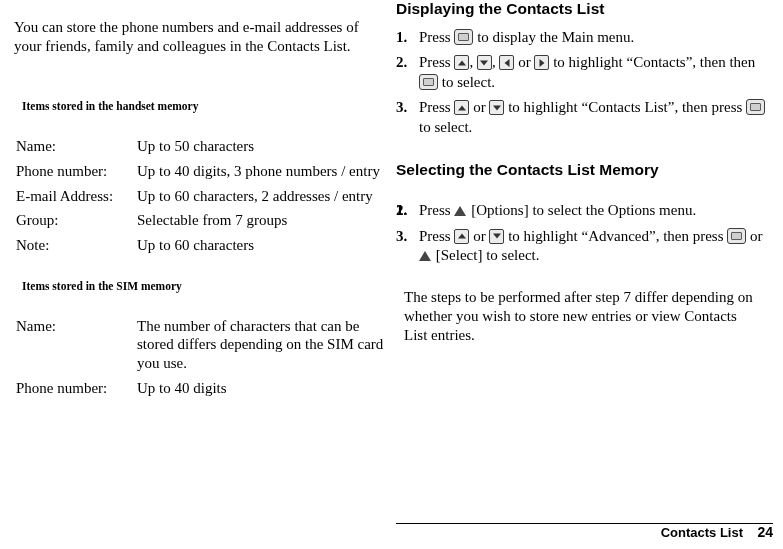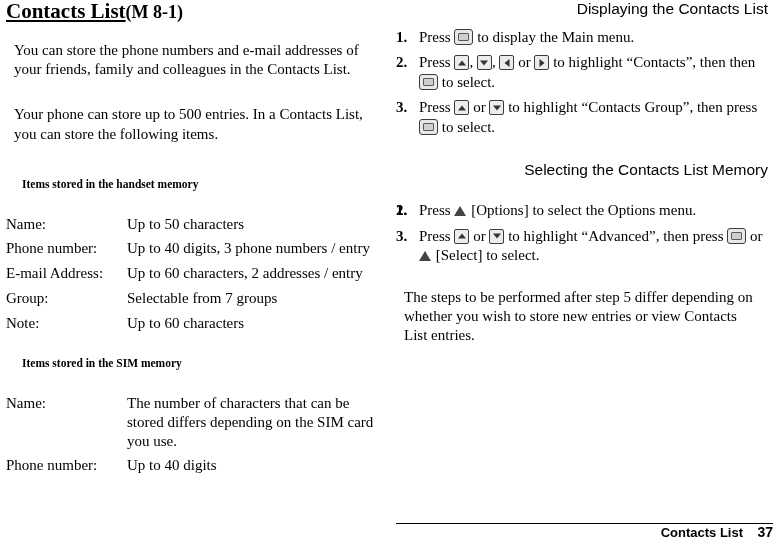--- a/index.html
+++ b/index.html
@@ -41,25 +41,24 @@
     text-decoration: underline;
   }
   h1.title .suffix {
     font-size: 18px;
     font-weight: bold;
     text-decoration: none;
   }
   h2.subhead {
     font-family: "Liberation Sans", sans-serif;
     font-size: 15.5px;
-    font-weight: normal;
+    font-weight: bold;
     margin: 0;
     padding: 0;
     line-height: 1.15;
-    text-align: right;
   }
   p.body {
     font-size: 15px;
     line-height: 1.28;
     margin: 8px;
     padding: 0;
     text-align: left;
   }
   .gap-8 { height: 8px; }
   .gap-10 { height: 10px; }
@@ -72,20 +71,21 @@
     font-size: 11.5px;
     font-weight: bold;
     line-height: 1.2;
     margin: 16px;
   }
   table.spec {
     border-collapse: collapse;
     width: 100%;
     font-size: 15px;
     line-height: 1.25;
+    margin-left: 10px;
   }
   table.spec td {
     vertical-align: top;
     padding: 3px 0 3px 0;
   }
   table.spec td.k {
     width: 117px;
     padding-right: 4px;
   }
 
@@ -225,27 +225,23 @@
     font-size: 14px;
     font-weight: bold;
   }
 </style>
 </head>
 <body>
 
 <div class="page">
 
   <div class="col col-left">
-    <h1 class="title">
-      <span class="titletext">Contacts List</span><span class="suffix">(M 8-1)</span>
-    </h1>
     <div class="gap-10"></div>
     <p class="body">You can store the phone numbers and e-mail addresses of your friends, family and colleagues in the Contacts List.</p>
     <div class="gap-10"></div>
-    <p class="body">Your phone can store up to 500 entries. In a Contacts List, you can store the following items.</p>
     <div class="gap-10"></div>
     <p class="sec-label">Items stored in the handset memory</p>
     <div class="gap-4"></div>
     <table class="spec">
       <tbody>
         <tr>
           <td class="k">Name:</td>
           <td class="v">Up to 50 characters</td>
         </tr>
         <tr>
@@ -304,21 +300,21 @@
         <span>to highlight “Contacts”, then then</span>
         <span class="key key-center"></span>
         <span>to select.</span>
       </li>
       <li>
         <span class="num">3.</span>
         <span>Press</span>
         <span class="key key-dir"><span class="tri tri-up"></span></span>
         <span>or</span>
         <span class="key key-dir"><span class="tri tri-down"></span></span>
-        <span>to highlight “Contacts Group”, then press</span>
+        <span>to highlight “Contacts List”, then press</span>
         <span class="key key-center"></span>
         <span>to select.</span>
       </li>
     </ol>
     <div class="gap-18"></div>
     <h2 class="subhead">Selecting the Contacts List Memory</h2>
     <div class="gap-8"></div>
     <div class="gap-8"></div>
     <ol class="steps">
       <li>
@@ -337,22 +333,22 @@
         <span>or</span>
         <span class="key key-dir"><span class="tri tri-down"></span></span>
         <span>to highlight “Advanced”, then press</span>
         <span class="key key-center"></span>
         <span>or</span>
         <span class="key-soft"></span>
         <span>[Select] to select.</span>
       </li>
     </ol>
     <div class="gap-8"></div>
-    <p class="body">The steps to be performed after step 5 differ depending on whether you wish to store new entries or view Contacts List entries.</p>
+    <p class="body">The steps to be performed after step 7 differ depending on whether you wish to store new entries or view Contacts List entries.</p>
   </div>
 
   <div class="footer">
     <div class="rule"></div>
     <div class="ftext">Contacts List</div>
-    <div class="fpage">37</div>
+    <div class="fpage">24</div>
   </div>
 
 </div>
 
 </body></html>

